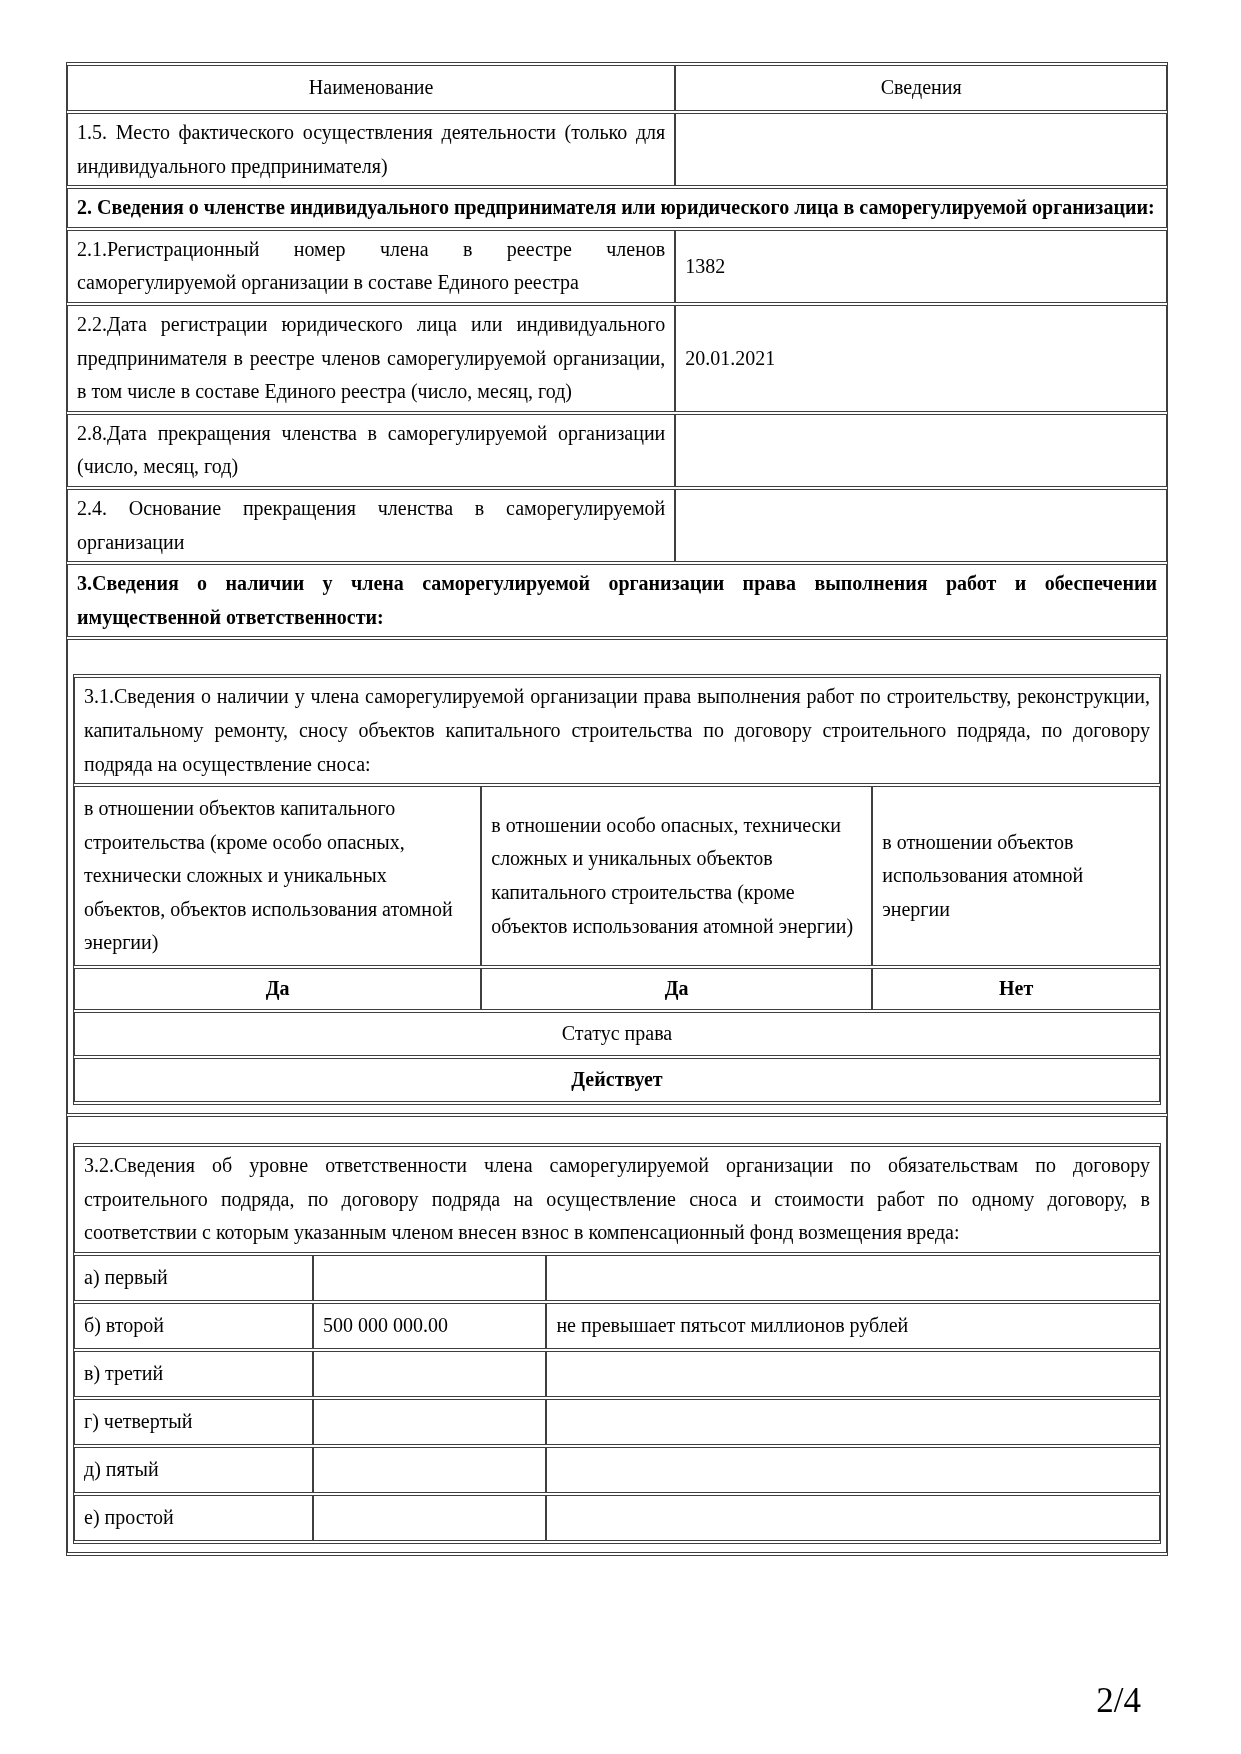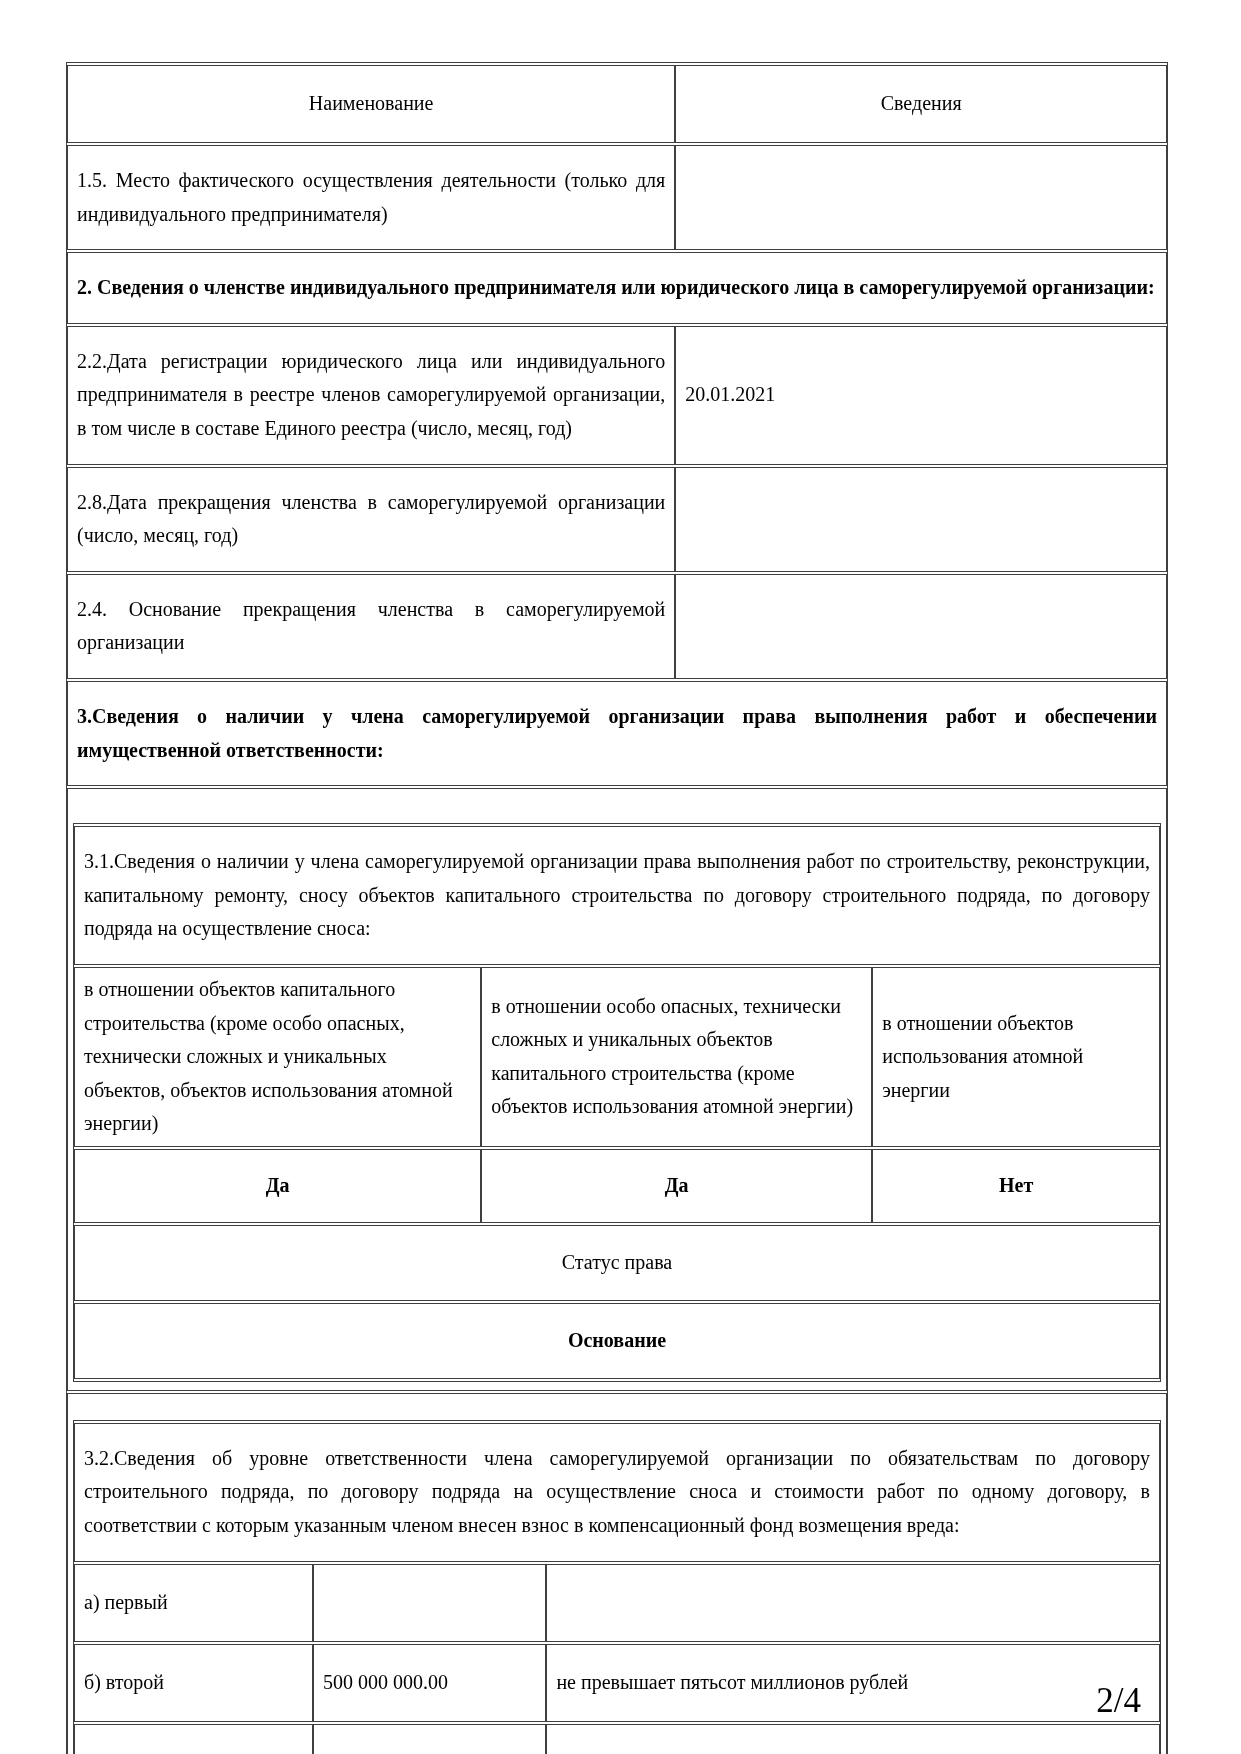--- a/index.html
+++ b/index.html
@@ -24,21 +24,21 @@
     width: 1102px;
   }
   table {
     width: 100%;
     border-collapse: separate;
     border-spacing: 0 2px;
     border: 1px solid #3f3f3f;
   }
   td {
     border: 1px solid #3f3f3f;
-    padding: 18px 9px;
+    padding: 2px 9px;
     line-height: 1.68;
     vertical-align: middle;
     background: #ffffff;
   }
   .outer > colgroup .oc1 { width: 55.3%; }
   .outer > colgroup .oc2 { width: 44.7%; }
   .hdr td {
     text-align: center;
     height: 40px;
   }
@@ -108,20 +108,24 @@
 
       <tr>
         <td class="label-cell">1.5. Место фактического осуществления деятельности (только для индивидуального предпринимателя)</td>
         <td></td>
       </tr>
 
       <tr class="section-row">
         <td colspan="2">2. Сведения о членстве индивидуального предпринимателя или юридического лица в саморегулируемой организации:</td>
       </tr>
 
+      <tr>
+        <td class="label-cell">2.1.Регистрационный номер члена в реестре членов саморегулируемой организации в составе Единого реестра</td>
+        <td>1382</td>
+      </tr>
 
       <tr>
         <td class="label-cell">2.2.Дата регистрации юридического лица или индивидуального предпринимателя в реестре членов саморегулируемой организации, в том числе в составе Единого реестра (число, месяц, год)</td>
         <td>20.01.2021</td>
       </tr>
 
       <tr>
         <td class="label-cell">2.8.Дата прекращения членства в саморегулируемой организации (число, месяц, год)</td>
         <td></td>
       </tr>
@@ -154,21 +158,21 @@
             </tr>
             <tr class="yn">
               <td>Да</td>
               <td>Да</td>
               <td>Нет</td>
             </tr>
             <tr class="status-label">
               <td colspan="3">Статус права</td>
             </tr>
             <tr class="status-value">
-              <td colspan="3">Основание</td>
+              <td colspan="3">Действует</td>
             </tr>
           </tbody>
               </table>
         </td>
       </tr>
 
       <tr>
         <td colspan="2" class="nest-cell second">
           <table class="inner32">
             <colgroup>

